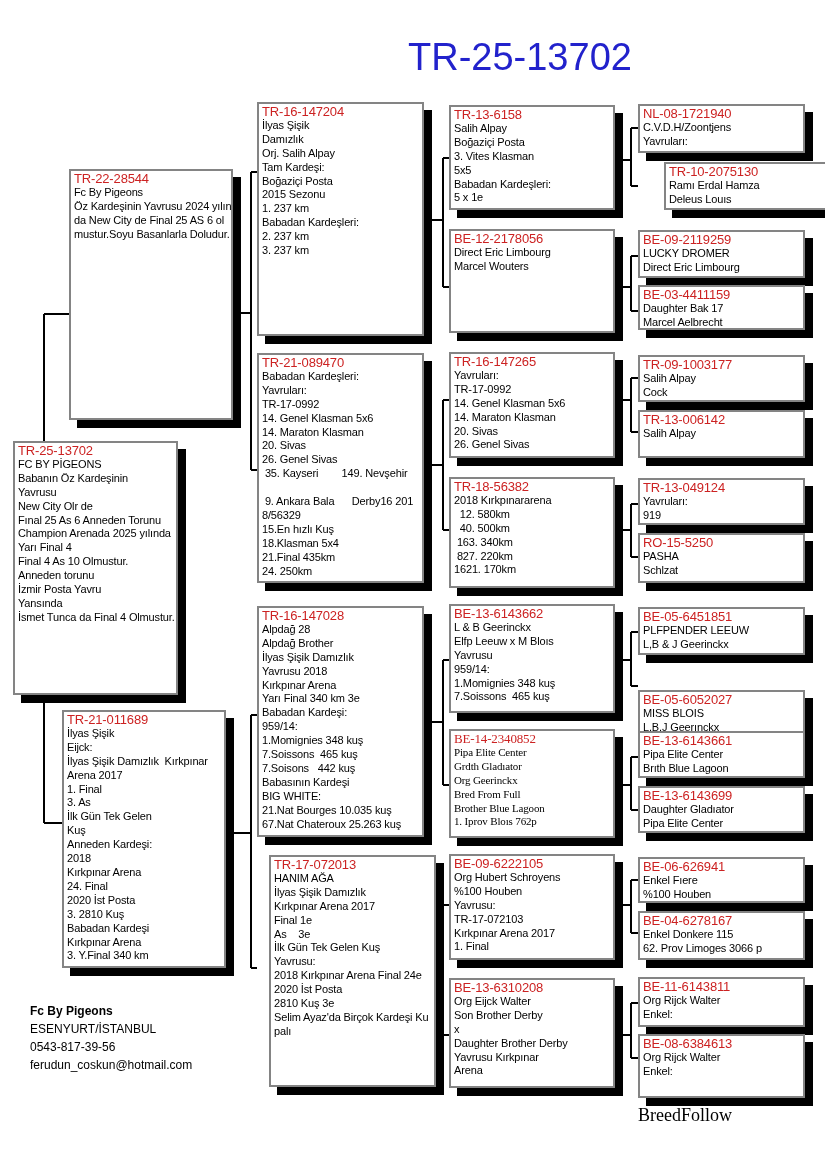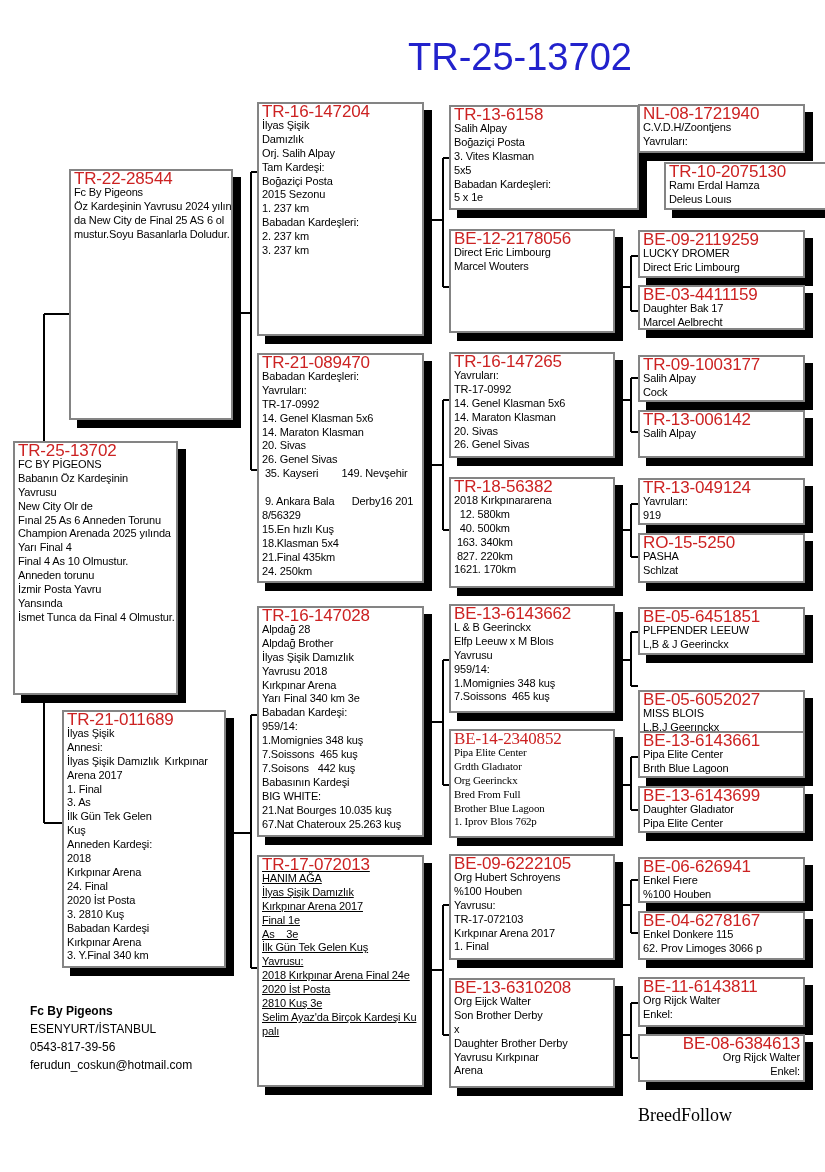--- a/index.html
+++ b/index.html
@@ -22,21 +22,21 @@
     position:absolute;z-index:2;
     background:#ffffff;
     border:2px solid #848484;
     box-shadow:8px 8px 0 0 #000000;
     box-sizing:border-box;
     padding:1px 3px 0 3px;
     overflow:hidden;
   }
   .pbox .ring{
     color:#CC2222;
-    font-size:17px;line-height:13.9px;
+    font-size:13px;line-height:13.9px;
     letter-spacing:-0.15px;
     white-space:pre;
   }
   .pbox .tline{
     color:#000000;
     font-size:11px;line-height:13.9px;
     letter-spacing:-0.15px;
     white-space:pre;
     min-height:13.9px;
   }
@@ -138,21 +138,21 @@
       <div class="pbox" style="left: 69px; top: 169px; width: 164px; height: 251px;">
         <div class="ring">TR-22-28544</div>
         <div class="tline">Fc By Pigeons</div>
         <div class="tline">Öz Kardeşinin Yavrusu 2024 yılın</div>
         <div class="tline">da New City de Final 25 AS 6 ol</div>
         <div class="tline">mustur.Soyu Basanlarla Doludur.</div>
       </div>
       <div class="pbox" style="left: 62px; top: 710px; width: 164px; height: 258px;">
         <div class="ring">TR-21-011689</div>
         <div class="tline">İlyas Şişik</div>
-        <div class="tline">Annesi:</div>
+        <div class="tline">Eijck:</div>
         <div class="tline">İlyas Şişik Damızlık  Kırkpınar</div>
         <div class="tline">Arena 2017</div>
         <div class="tline">1. Final</div>
         <div class="tline">3. As</div>
         <div class="tline">İlk Gün Tek Gelen</div>
         <div class="tline">Kuş</div>
         <div class="tline">Anneden Kardeşi:</div>
         <div class="tline">2018</div>
         <div class="tline">Kırkpınar Arena</div>
         <div class="tline">24. Final</div>
@@ -204,36 +204,36 @@
         <div class="tline">Babadan Kardeşi:</div>
         <div class="tline">959/14:</div>
         <div class="tline">1.Momignies 348 kuş</div>
         <div class="tline">7.Soissons  465 kuş</div>
         <div class="tline">7.Soisons   442 kuş</div>
         <div class="tline">Babasının Kardeşi</div>
         <div class="tline">BIG WHITE:</div>
         <div class="tline">21.Nat Bourges 10.035 kuş</div>
         <div class="tline">67.Nat Chateroux 25.263 kuş</div>
       </div>
-      <div class="pbox" style="left: 257px; top: 855px; width: 167px; height: 232px; text-decoration: underline;">
+      <div class="pbox" style="left: 269px; top: 855px; width: 167px; height: 232px;">
         <div class="ring">TR-17-072013</div>
         <div class="tline">HANIM AĞA</div>
         <div class="tline">İlyas Şişik Damızlık</div>
         <div class="tline">Kırkpınar Arena 2017</div>
         <div class="tline">Final 1e</div>
         <div class="tline">As    3e</div>
         <div class="tline">İlk Gün Tek Gelen Kuş</div>
         <div class="tline">Yavrusu:</div>
         <div class="tline">2018 Kırkpınar Arena Final 24e</div>
         <div class="tline">2020 İst Posta</div>
         <div class="tline">2810 Kuş 3e</div>
         <div class="tline">Selim Ayaz'da Birçok Kardeşi Ku</div>
         <div class="tline">palı</div>
       </div>
-      <div class="pbox" style="left: 449px; top: 105px; width: 190px; height: 105px;">
+      <div class="pbox" style="left: 449px; top: 105px; width: 166px; height: 105px;">
         <div class="ring">TR-13-6158</div>
         <div class="tline">Salih Alpay</div>
         <div class="tline">Boğaziçi Posta</div>
         <div class="tline">3. Vites Klasman</div>
         <div class="tline">5x5</div>
         <div class="tline">Babadan Kardeşleri:</div>
         <div class="tline">5 x 1e</div>
       </div>
       <div class="pbox" style="left: 449px; top: 229px; width: 166px; height: 104px;">
         <div class="ring">BE-12-2178056</div>
@@ -361,21 +361,21 @@
       <div class="pbox" style="left: 638px; top: 911px; width: 167px; height: 49px;">
         <div class="ring">BE-04-6278167</div>
         <div class="tline">Enkel Donkere 115</div>
         <div class="tline">62. Prov Limoges 3066 p</div>
       </div>
       <div class="pbox" style="left: 638px; top: 977px; width: 167px; height: 50px;">
         <div class="ring">BE-11-6143811</div>
         <div class="tline">Org Rijck Walter</div>
         <div class="tline">Enkel:</div>
       </div>
-      <div class="pbox" style="left: 638px; top: 1034px; width: 167px; height: 48px; text-align: right;">
+      <div class="pbox" style="left: 638px; top: 1034px; width: 167px; height: 64px;">
         <div class="ring">BE-08-6384613</div>
         <div class="tline">Org Rijck Walter</div>
         <div class="tline">Enkel:</div>
       </div>
     </div>
 
   <div id="footer">
     <div class="loft">Fc By Pigeons</div>
     <div>ESENYURT/İSTANBUL</div>
     <div>0543-817-39-56</div>

